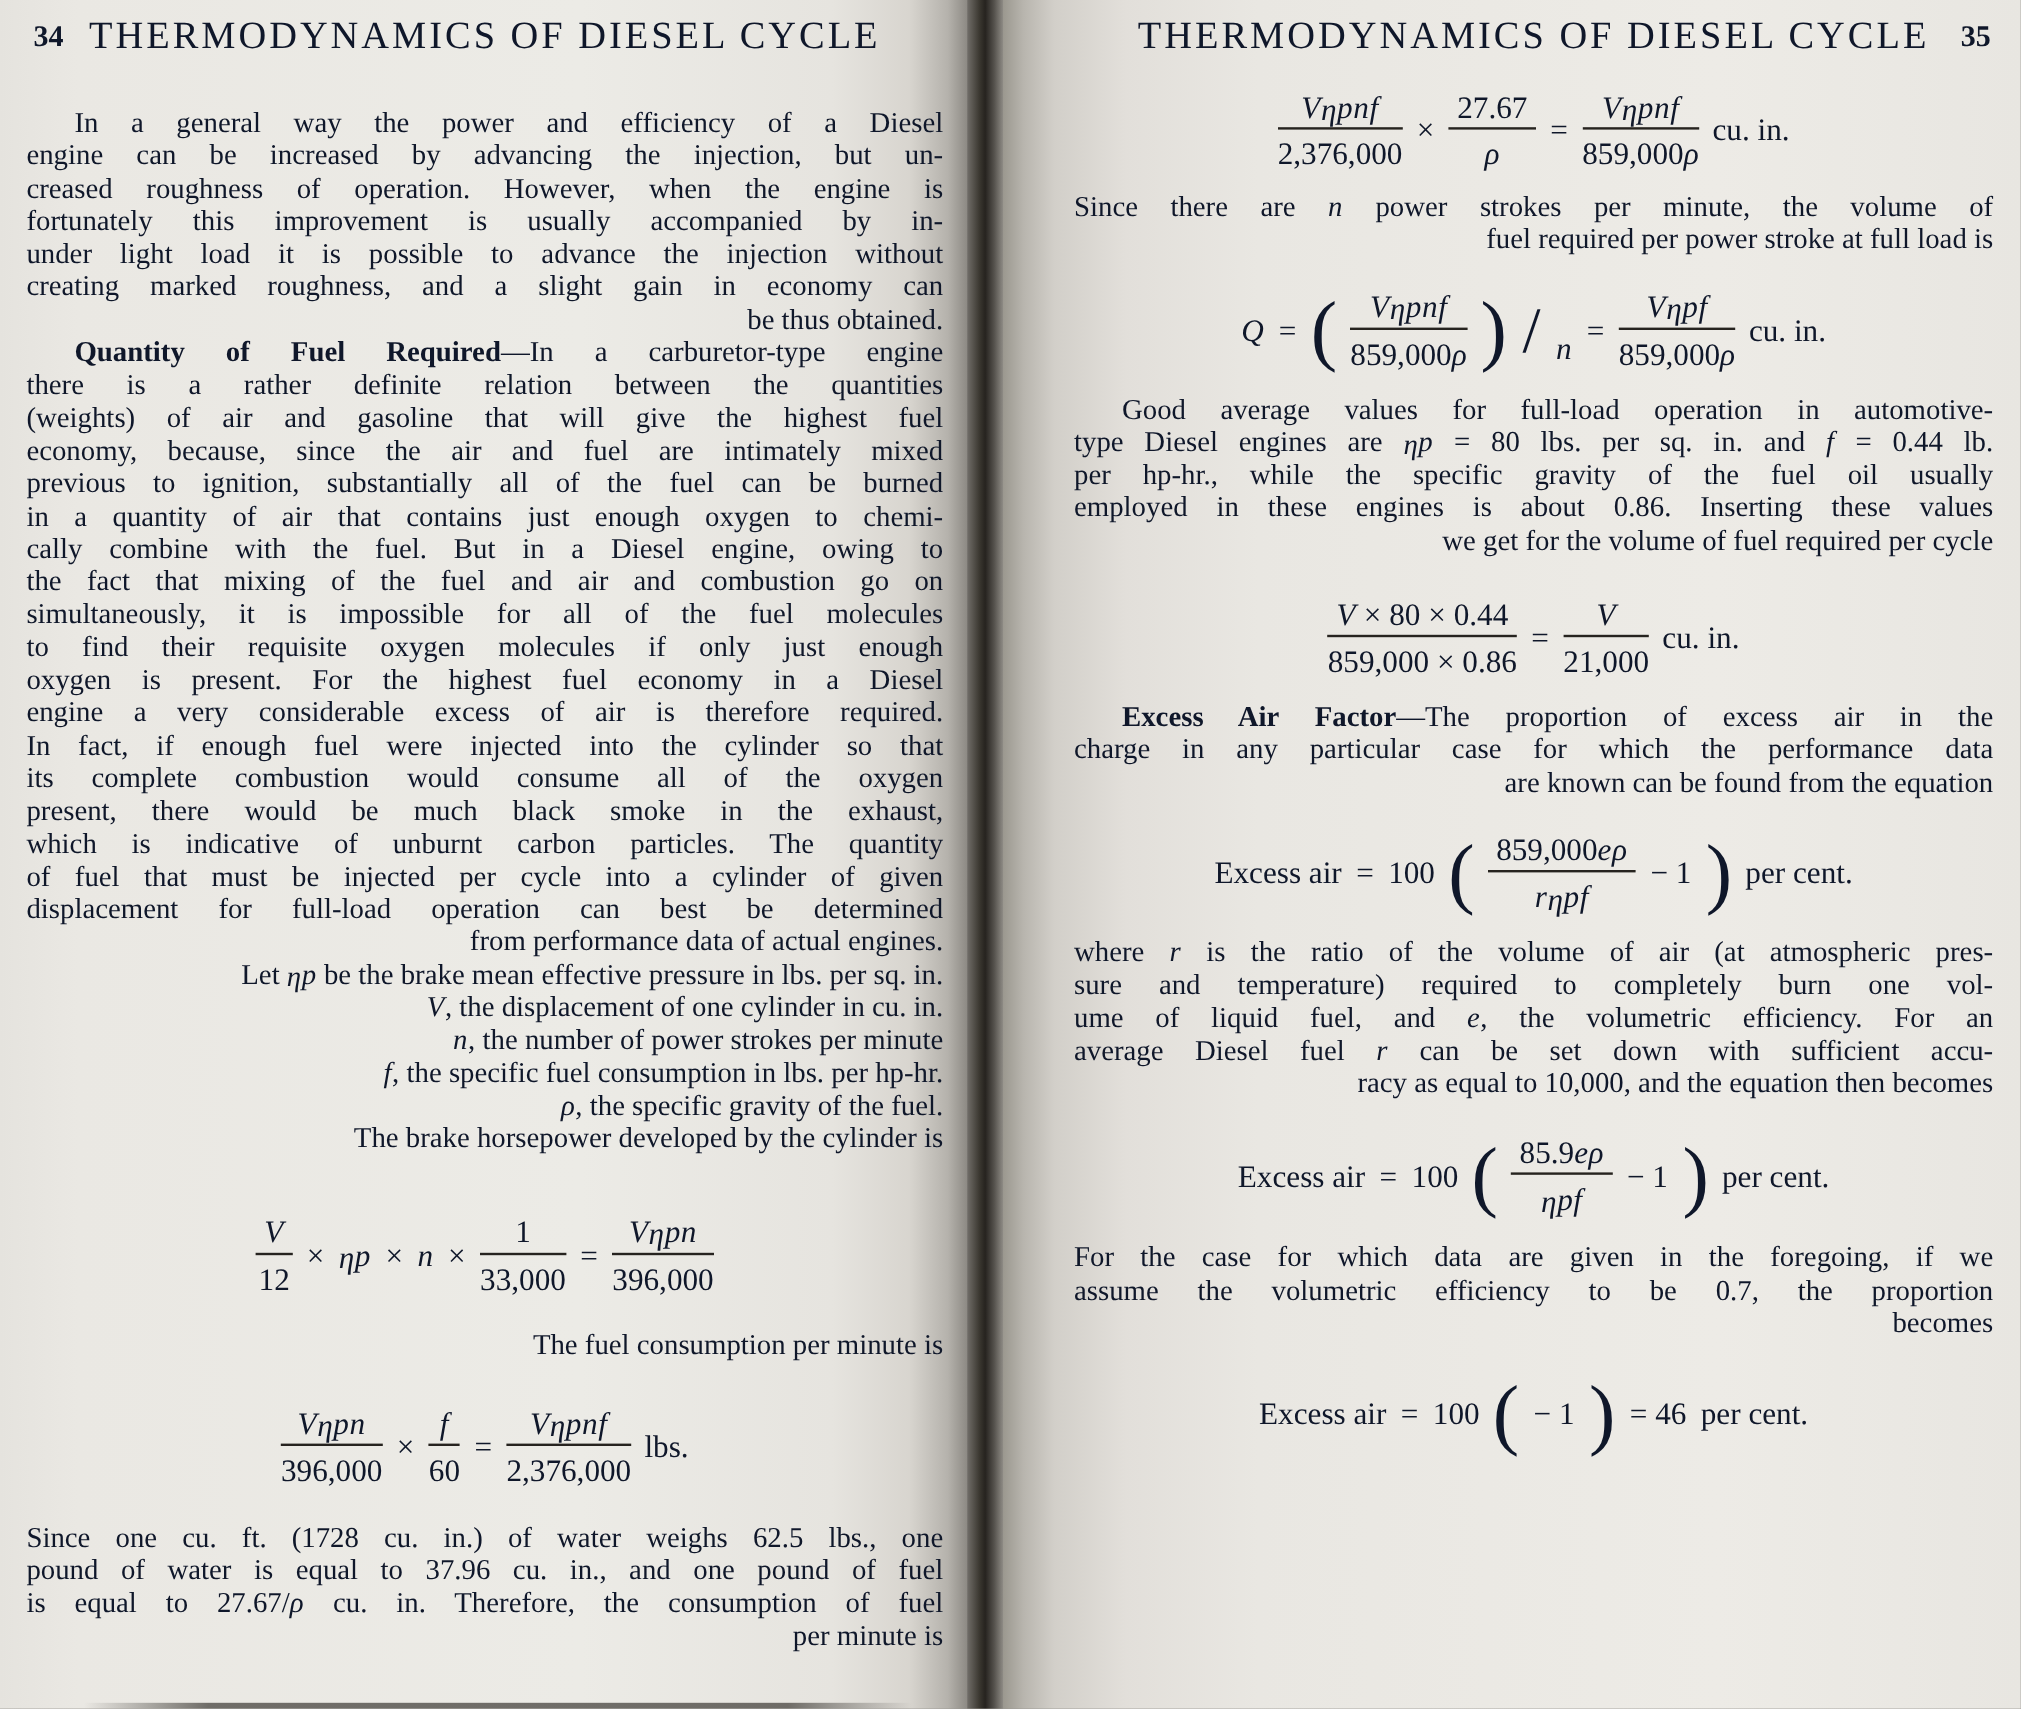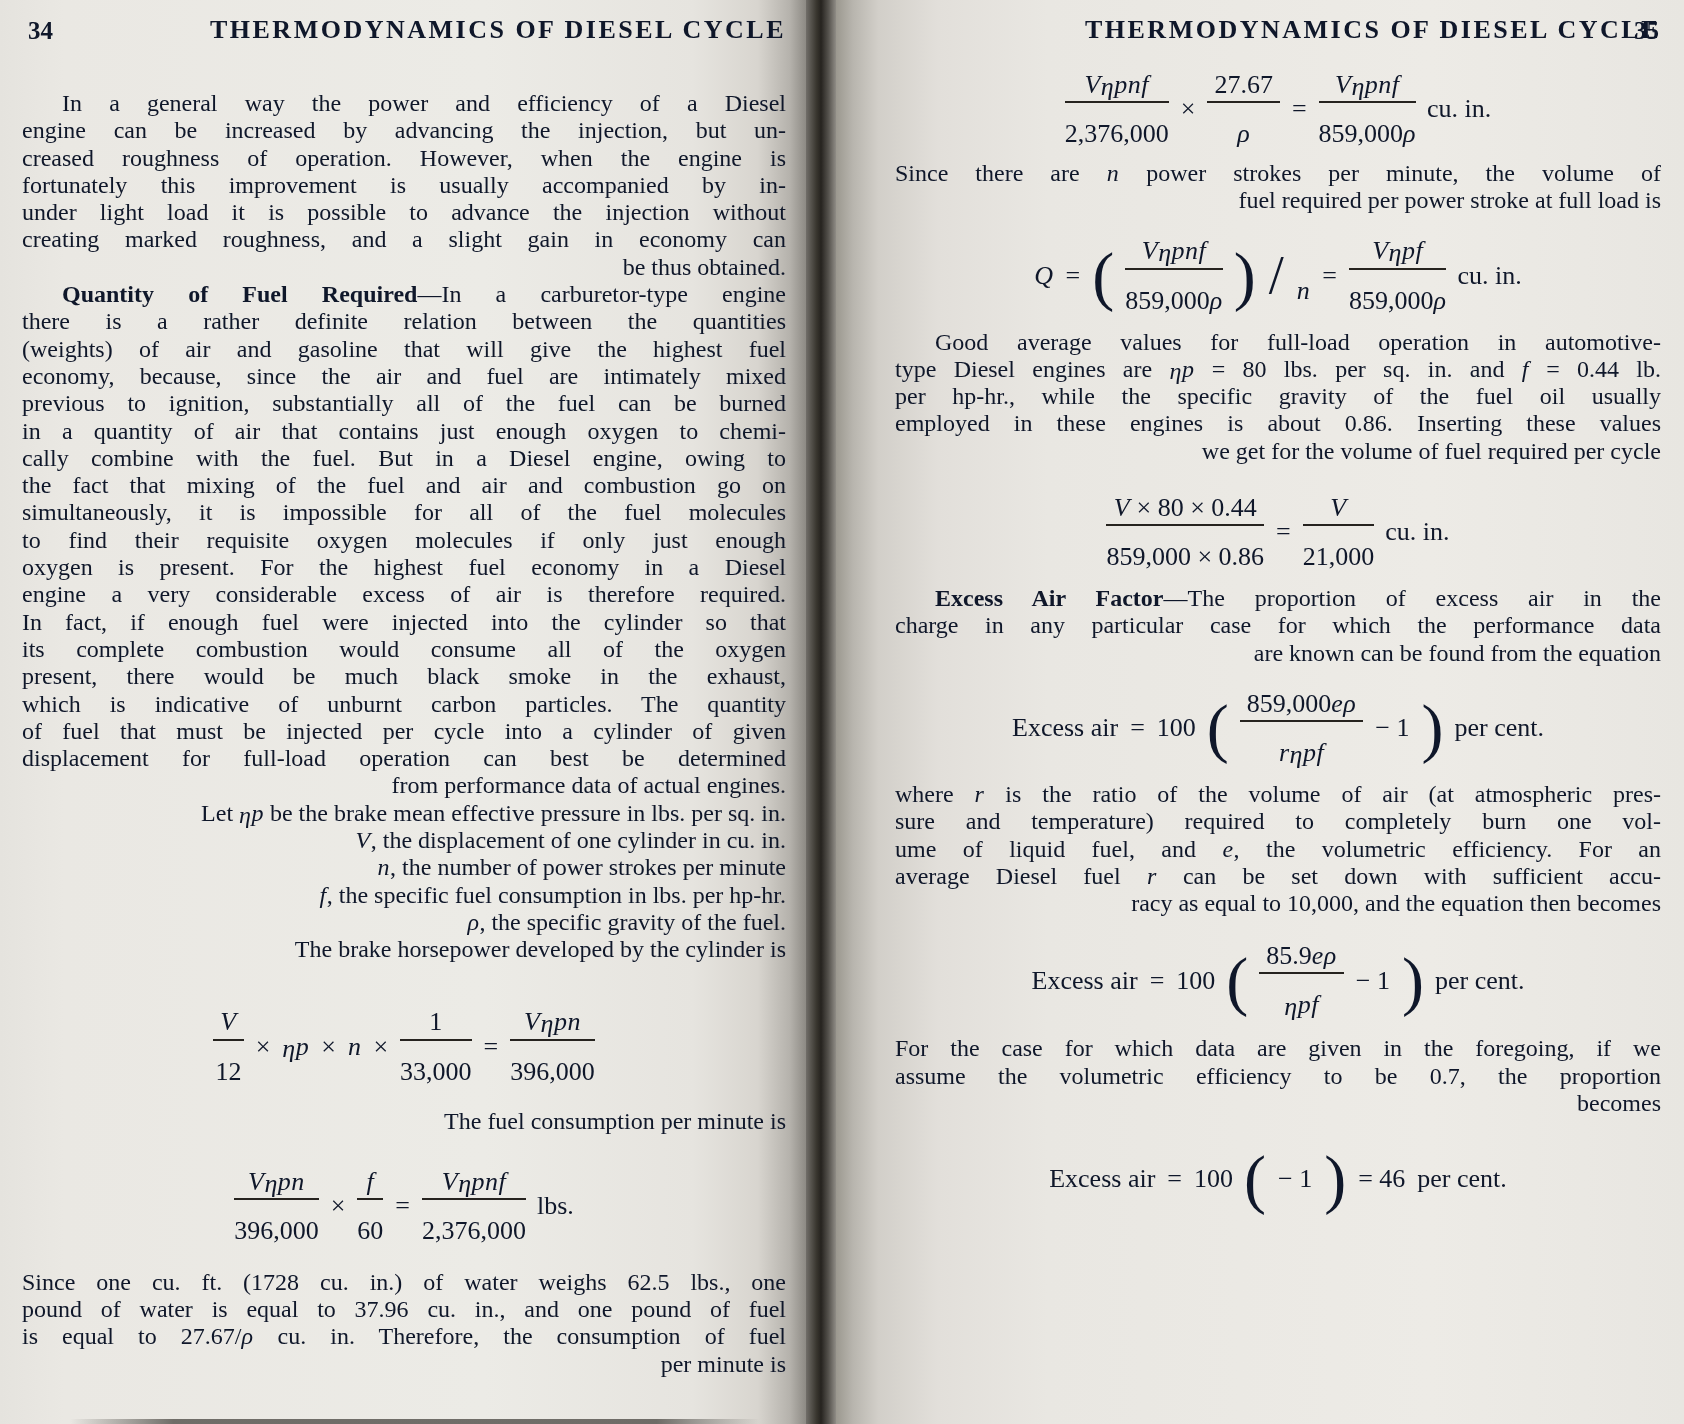--- a/index.html
+++ b/index.html
@@ -13,38 +13,38 @@
   .page-right{left:836px;width:848px;
     background:linear-gradient(to right,#9b988f 0%,#b8b5ae 2%,#d2cfc9 5%,#e2dfda 12%,#e9e7e2 25%,#edebe6 70%,#e8e6e1 100%);}
   .edge-bottom{position:absolute;left:70px;bottom:0;width:690px;height:5px;
     background:linear-gradient(to right,rgba(70,67,62,0),rgba(70,67,62,.75) 15%,rgba(70,67,62,.75) 85%,rgba(70,67,62,0));}
   .col{position:absolute;top:0;font-size:24px;line-height:27.3px;}
   .col-left{left:22px;width:764px;}
   .col-right{left:895px;width:766px;}
   .pagehead{position:relative;height:34px;}
   .col-left .pagehead{margin:16px 0 40px;}
   .col-right .pagehead{margin:16px 0 10px;}
-  .ptitle{text-align:right;font-size:26px;font-weight:bold;letter-spacing:2.5px;}
+  .ptitle{text-align:center;font-size:32px;font-weight:normal;letter-spacing:2.5px;}
   .pnum{position:absolute;top:1px;font-size:25px;font-weight:bold;}
   .pnum.lft{left:6px;}
   .pnum.rgt{right:2px;}
   .line{min-height:27.3px;text-align:right;}
   .j{text-align:justify;text-align-last:justify;}
   .ind{text-indent:40px;}
   .d1{padding-left:42px;}
   .d2{padding-left:98px;}
   .d3{padding-left:92px;}
   .d4{padding-left:102px;}
   .d5{padding-left:94px;}
   .d6{padding-left:44px;}
   .formula{display:flex;align-items:center;justify-content:center;gap:11px;
            font-size:26px;height:90px;}
   .frac{display:inline-flex;flex-direction:column;text-align:center;}
   .frac .num{display:block;padding:0 7px 3px;border-bottom:2px solid #26231f;}
-  .frac .den{display:block;padding-top:17px;}
+  .frac .den{display:block;padding-top:7px;}
   .op{padding:0 1px;}
   .bigp{font-size:66px;font-weight:300;line-height:0.9;}
   .bigs{font-size:54px;line-height:0.9;margin:0 2px;}
   .lowvar{margin-top:30px;}
   .sb{display:inline-block;transform:translateY(2px);}
   i{letter-spacing:0.5px;}
 </style>
 </head>
 <body>
 

